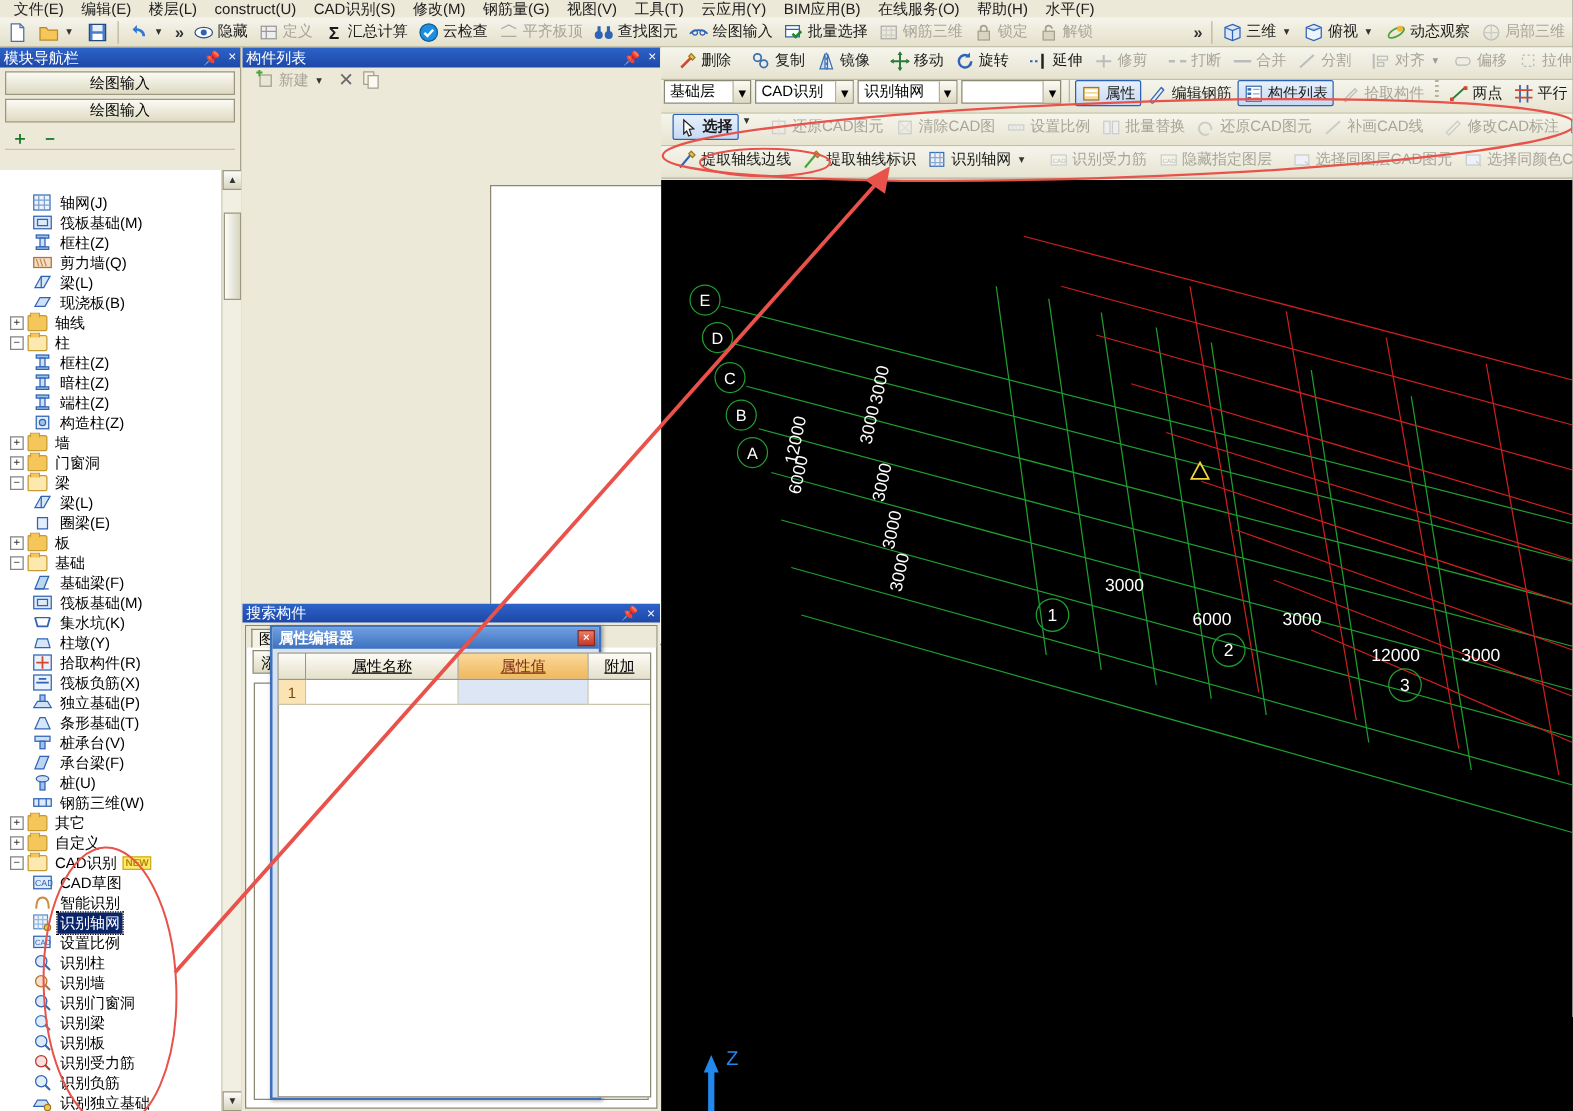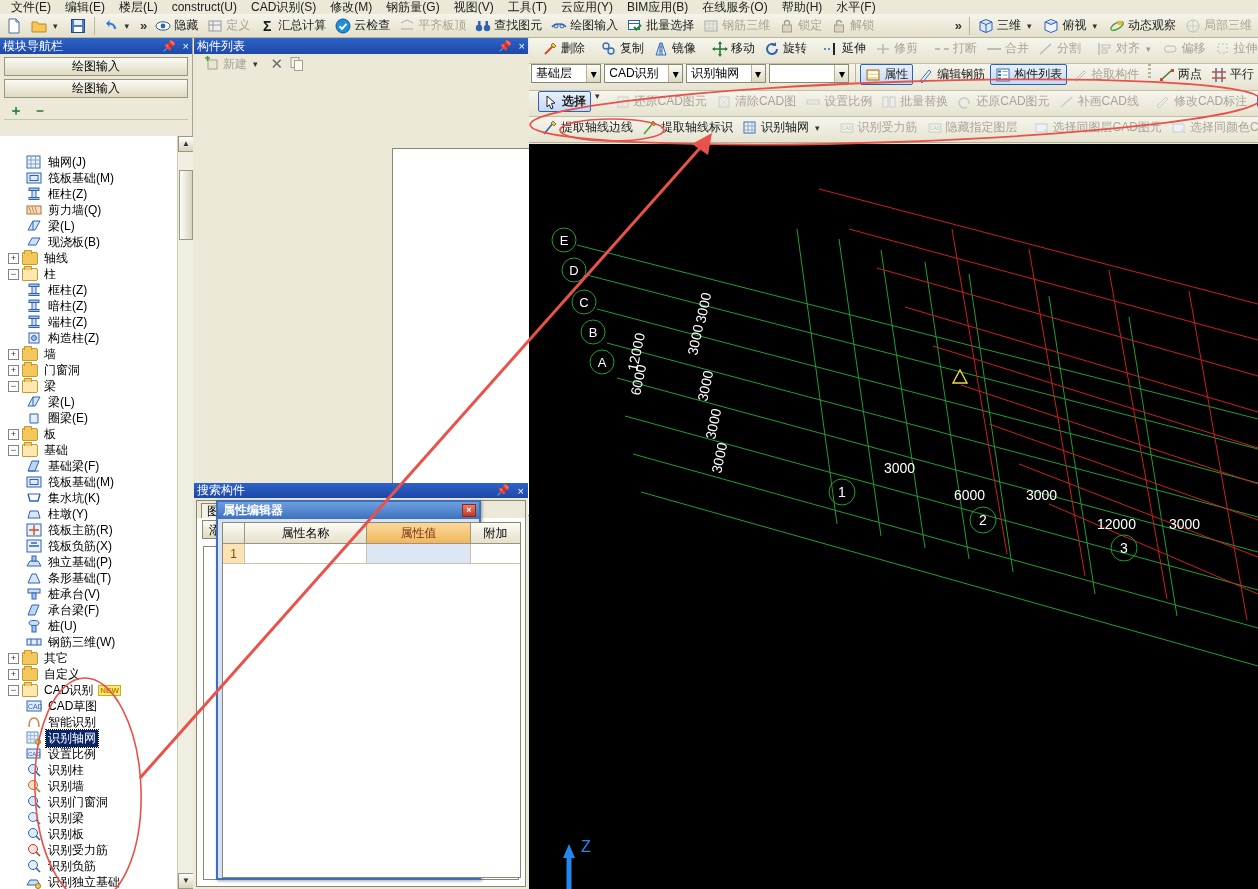--- a/index.html
+++ b/index.html
@@ -98,21 +98,21 @@
   
   .propwin { position: absolute; left: 216px; top: 500px; width: 265px; height: 380px; background: #d6e3f5;
              border: 2px solid #3f6fb8; box-shadow: 1px 1px 3px rgba(0,0,0,.35); }
   .propwin-title { height: 17px; background: linear-gradient(to bottom,#6f9fe0,#3d71bf); color: #fff; font-size: 12px;
                    display: flex; align-items: center; padding-left: 5px; position: relative; font-weight: bold; }
   .propwin-close { position:absolute; right: 3px; top: 2px; width: 14px; height: 13px; background: linear-gradient(to bottom,#f07a6a,#c03a26);
                    border: 1px solid #8b2a18; color:#fff; font-size:9px; text-align:center; line-height:11px; font-weight:bold;}
   .proptable { position: absolute; left: 4px; top: 20px; width: 299px; height: 356px; background: #fff; border: 1px solid #8a8772; }
   .pt-head { display: flex; height: 21px; }
   .pt-head div { border-right: 1px solid #9a9684; border-bottom: 1px solid #9a9684; display:flex; align-items:center; justify-content:center;
-                 font-size: 12px; background: linear-gradient(to bottom,#fdfcf6,#e4e0cb); }
+                 font-size: 12px; background: linear-gradient(to bottom,#fdfcf6,#e4e0cb); text-decoration: underline; }
   .pt-head .c0 { width: 22px; }
   .pt-head .c1 { width: 122px; }
   .pt-head .c2 { width: 104px; background: linear-gradient(to bottom,#fbd89a,#efb85c); color: #7a2f15; }
   .pt-head .c3 { width: 49px; border-right:none;}
   .pt-row { display:flex; height: 20px; }
   .pt-row div { border-right: 1px solid #c8c4ae; border-bottom: 1px solid #c8c4ae; display:flex; align-items:center; font-size:12px; padding-left:4px;}
   .pt-row .c0 { width: 22px; background: #fbe3b4; color:#7a4a10; justify-content:center; padding-left:0;}
   .pt-row .c1 { width: 122px; background:#fff;}
   .pt-row .c2 { width: 104px; background:#dce6f4;}
   .pt-row .c3 { width: 49px; background:#fff; border-right:none;}
@@ -522,21 +522,21 @@
                 <path d="M4 4 L12 4 L14 11 L2 11z" fill="#d6e6f8" stroke="#2f63b5"></path>
               </svg></span>
             <span class="tlabel">柱墩(Y)</span>
           </div>
           <div class="tnode">
             <span class="spacer" style="width: 24px;"></span>
             <span class="ticon"><svg width="16" height="14" viewBox="0 0 16 14">
                 <rect x="1" y="1" width="14" height="12" fill="#e9f1fb" stroke="#2f63b5"></rect>
                 <path d="M8 2v10M3 7h10" stroke="#d24a2e" stroke-width="1.4"></path>
               </svg></span>
-            <span class="tlabel">筏板主筋(R)</span>
+            <span class="tlabel">拾取构件(R)</span>
           </div>
           <div class="tnode">
             <span class="spacer" style="width: 24px;"></span>
             <span class="ticon"><svg width="16" height="14" viewBox="0 0 16 14">
                 <rect x="1" y="1" width="14" height="12" fill="#e9f1fb" stroke="#2f63b5"></rect>
                 <path d="M3 7h10M5 4h6" stroke="#2f63b5" stroke-width="1.4"></path>
               </svg></span>
             <span class="tlabel">筏板负筋(X)</span>
           </div>
           <div class="tnode">

